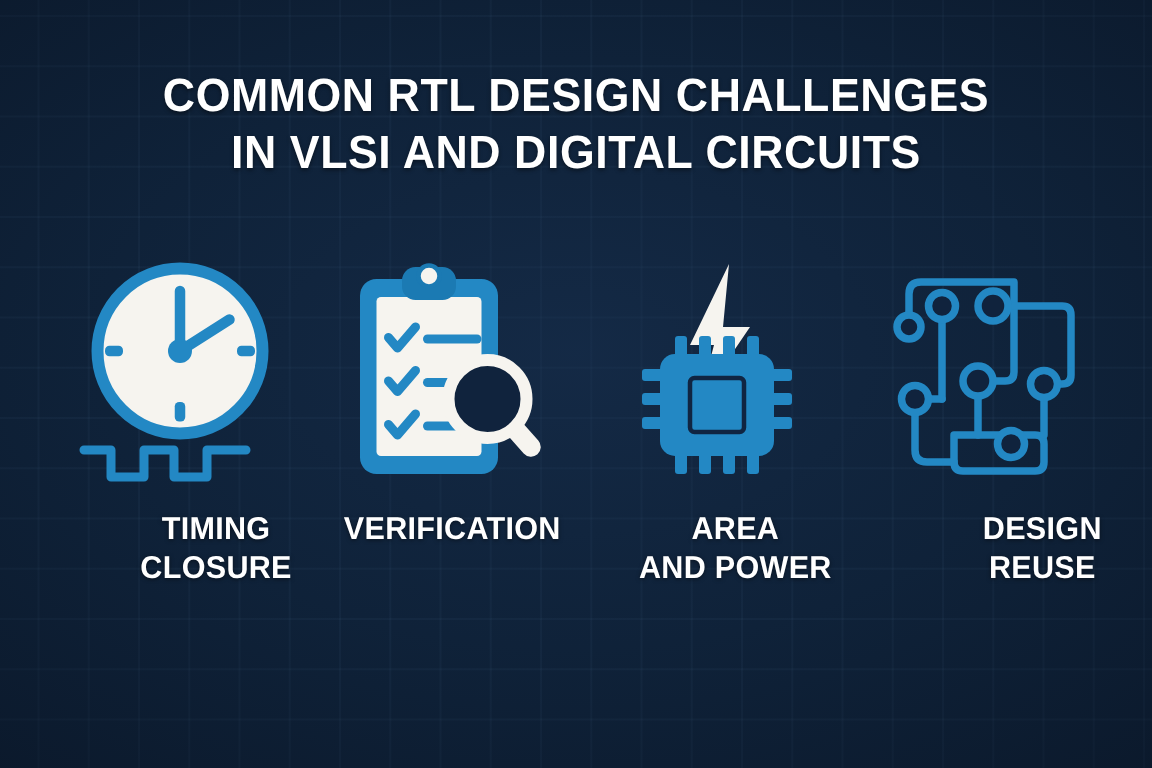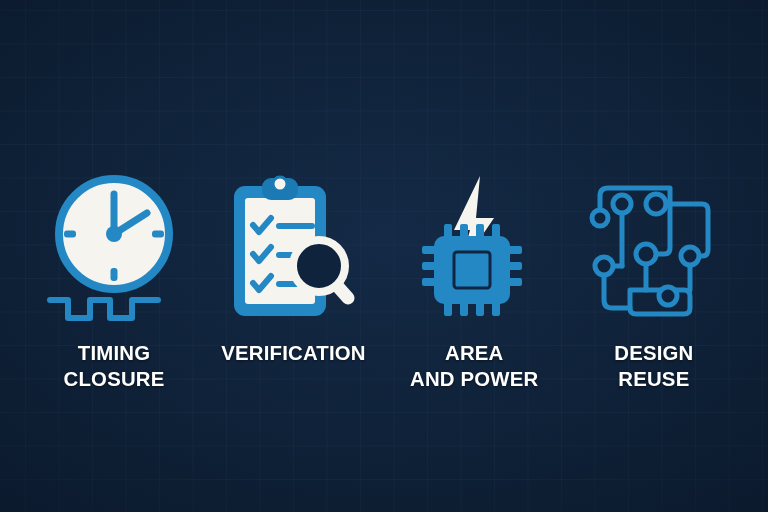--- a/index.html
+++ b/index.html
@@ -47,21 +47,21 @@
     position:absolute;left:0;top:172px;width:768px;
     display:flex;
     justify-content:space-between;
     padding:0 32px;
     box-sizing:border-box;
   }
   .card{
     width:164px;
     display:flex;
     flex-direction:column;
-    align-items:center;
+    align-items:flex-end;
   }
   .icon-wrap{
     height:152px;
     width:152px;
     display:flex;
     align-items:center;
     justify-content:center;
   }
   .card-label{
     margin-top:16px;
@@ -76,20 +76,24 @@
     white-space:pre-line;
   }
 </style>
 </head>
 <body>
 
 <div id="infographic">
 
   <div id="vignette"></div>
 
+  <div id="title-block">
+    <span class="title-line">COMMON RTL DESIGN CHALLENGES</span>
+    <span class="title-line">IN VLSI AND DIGITAL CIRCUITS</span>
+  </div>
 
   <div id="cards">
 
     <div class="card">
       <div class="icon-wrap">
         <svg width="140" height="152" viewBox="0 0 140 152">
 
           <circle cx="70" cy="62" r="55" fill="#f6f4ef" stroke="#2388c4" stroke-width="8"></circle>
 
           <rect x="20" y="58.5" width="12" height="7" rx="3" fill="#2388c4"></rect>

